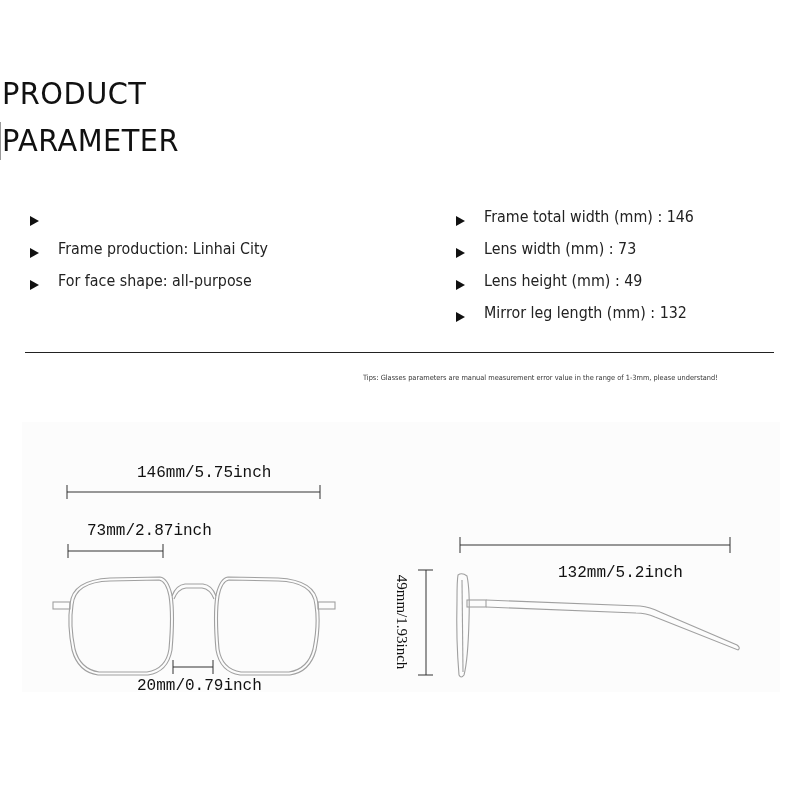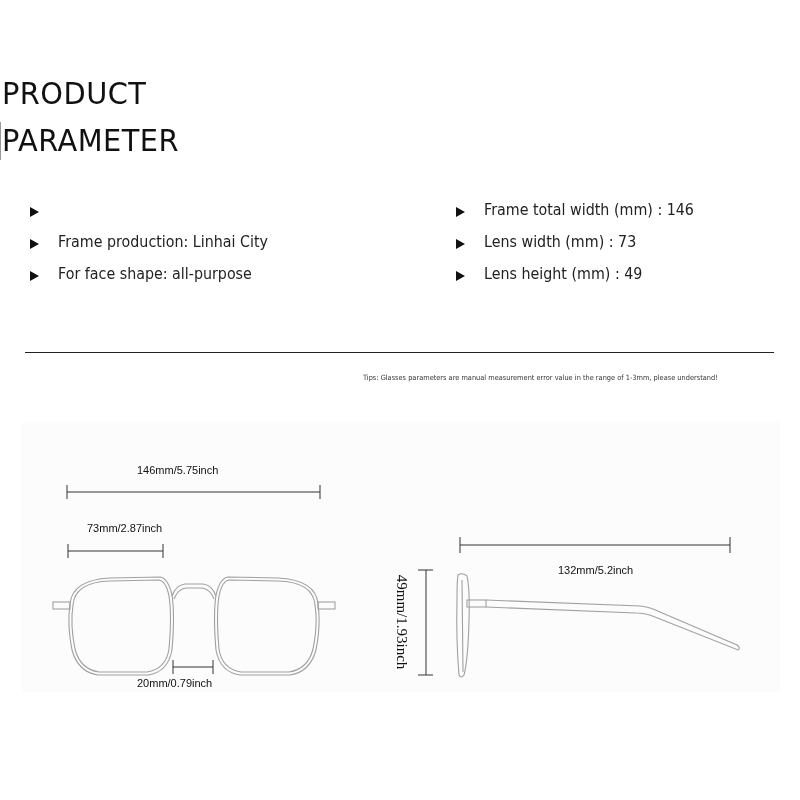--- a/index.html
+++ b/index.html
@@ -4,27 +4,27 @@
   <style>
     html, body { margin: 0; padding: 0; background: #ffffff; }
     body { width: 800px; height: 800px; position: relative; overflow: hidden; font-family: "DejaVu Sans", sans-serif; color: #1a1a1a; }
     .title { position: absolute; left: 2px; font-family: "DejaVu Sans", sans-serif; font-size: 31px; letter-spacing: 0.5px; color: #111; font-weight: 400; line-height: 1; transform: scaleX(0.93); transform-origin: left center; }
     .title.t1 { top: 78px; }
     .title.t2 { top: 125px; }
     .edge-mark { position: absolute; left: 0; top: 122px; width: 2px; height: 38px; border-left: 1.5px solid #555; opacity: 0.6; }
     .params { position: absolute; top: 194px; }
     .params.left { left: 30px; }
     .params.right { left: 456px; }
-    .param { position: relative; height: 32px; display: flex; align-items: center; }
+    .param { position: relative; height: 32px; display: flex; align-items: flex-end; }
     .bullet { width: 0; height: 0; border-top: 5.5px solid transparent; border-bottom: 5.5px solid transparent; border-left: 9px solid #111; margin-right: 19px; margin-top: 4px; }
     .param-text { font-size: 15.5px; color: #222; transform: scaleX(0.92); transform-origin: left center; white-space: nowrap; }
     .sep { position: absolute; left: 25px; top: 352px; width: 749px; height: 0; border-top: 1.5px solid #222; }
     .tips { position: absolute; left: 363px; top: 373px; font-size: 7.2px; color: #333; white-space: nowrap; transform: scaleX(0.92); transform-origin: left center; }
     .panel { position: absolute; left: 22px; top: 422px; width: 758px; height: 270px; background: #fcfcfc; }
-    .dim-label { position: absolute; font-family: Liberation Sans, sans-serif; font-size: 11px; color: #111; white-space: nowrap; }
+    .dim-label { position: absolute; font-family: Liberation Mono, monospace; font-size: 16px; color: #111; white-space: nowrap; }
     svg.drawing { position: absolute; left: 0; top: 0; }
     .vlabel { position: absolute; left: 391px; top: 566px; width: 20px; height: 112px; }
     .vlabel span { position: absolute; left: 50%; top: 50%; transform: translate(-50%, -50%) rotate(90deg); font-family: "Liberation Serif", serif; font-size: 15px; white-space: nowrap; color: #111; }
   </style>
 </head>
 <body>
 
 <div>
   <div class="title t1">PRODUCT</div>
   <div class="edge-mark"></div>
@@ -51,20 +51,24 @@
     <span class="bullet"></span>
     <span class="param-text">Frame total width (mm) : 146</span>
   </div>
   <div class="param">
     <span class="bullet"></span>
     <span class="param-text">Lens width (mm) : 73</span>
   </div>
   <div class="param">
     <span class="bullet"></span>
     <span class="param-text">Lens height (mm) : 49</span>
+  </div>
+  <div class="param">
+    <span class="bullet"></span>
+    <span class="param-text">Mirror leg length (mm) : 132</span>
   </div>
 </div>
 
 <div class="sep"></div>
 
 <div class="tips">Tips: Glasses parameters are manual measurement error value in the range of 1-3mm, please understand!</div>
 
 <div class="panel"></div>
 
 <svg class="drawing" width="800" height="800" viewBox="0 0 800 800">

